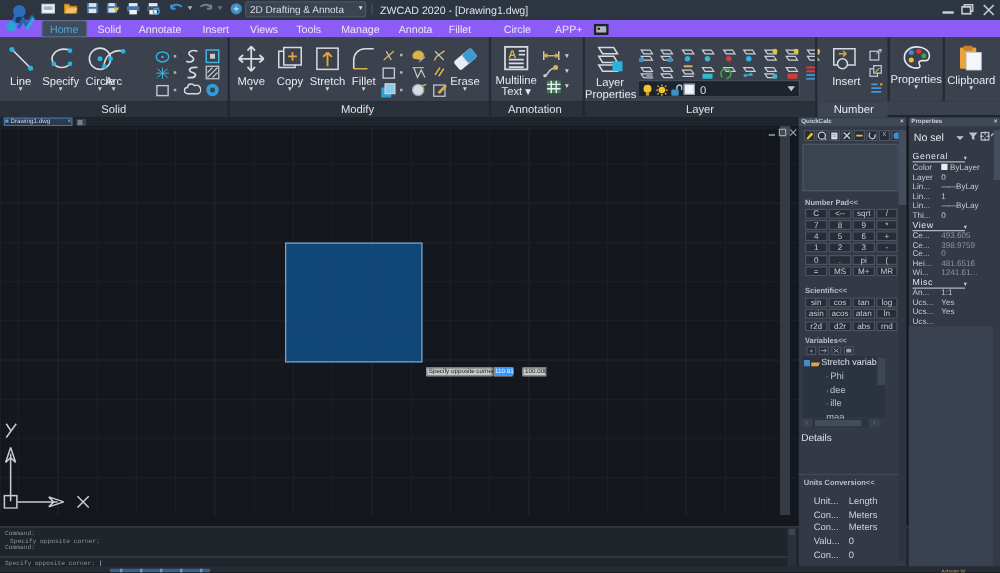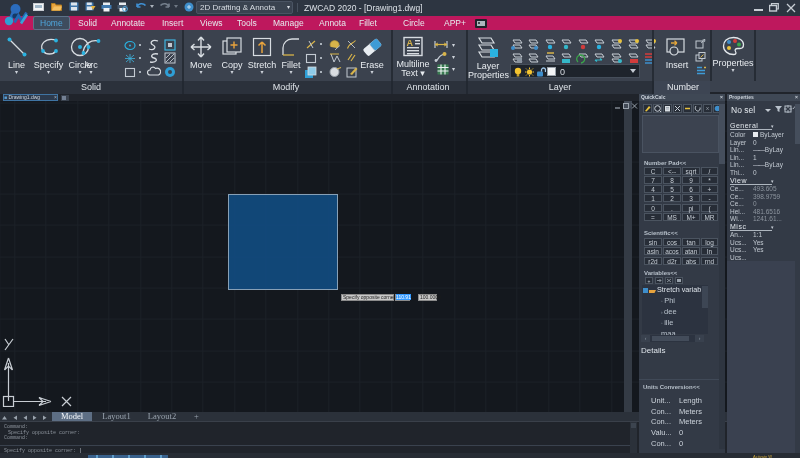--- a/index.html
+++ b/index.html
@@ -2,21 +2,21 @@
 <html><head>
 <meta charset="utf-8">
 <style>
 * { margin:0; padding:0; box-sizing:border-box; }
 html,body { width:800px; height:458px; overflow:hidden; background:#14181e; font-family:"Liberation Sans", sans-serif; }
 #app { position:relative; width:800px; height:458px; }
 .abs { position:absolute; }
 
 
 #titlebar { position:absolute; left:0; top:0; width:800px; height:16px; background:#2d3541; }
-#tabrow { position:absolute; left:0; top:16px; width:800px; height:14px; background:#be185d;text-decoration:underline; }
+#tabrow { position:absolute; left:0; top:16px; width:800px; height:14px; background:#8b5cf6;text-decoration:underline; }
 .tab { position:absolute; top:0; height:14px; line-height:14px; color:#e6eaee; font-size:8.5px; }
 .tab.active { background:#3e4c5e; border:1px solid #5d7288; border-radius:2px; color:#4fa6dc; top:0px; height:14px; line-height:12px; padding:0 6px; }
 #titletext { position:absolute; left:304px; top:3px; color:#dde2e8; font-size:8.5px; }
 #wsbox { position:absolute; left:196px; top:1px; width:97px; height:13px; background:#3a4350; border:1px solid #4a5463; border-radius:2px; color:#d8dde3; font-size:8px; line-height:11px; padding-left:3px; }
 
 
 #ribbon { position:absolute; left:0; top:30px; width:800px; height:51px; background:#3b424e; }
 #labelrow { position:absolute; left:0; top:81px; width:800px; height:13px; background:#2b313b; }
 .plabel { position:absolute; top:1px; width:100px; text-align:center; color:#dfe4e9; font-size:9px; }
 .psep { position:absolute; top:0; width:2px; height:64px; background:#262c35; }
@@ -459,20 +459,28 @@
       <svg width="23" height="20">
           <path d="M11.5 1.5 C5 1.5 1.5 5.5 1.5 10 C1.5 15 6 18.5 11.5 18.5 C14 18.5 14.5 17 13.5 15.5 C12.5 14 13.5 12.5 15.5 12.5 L18 12.5 C20 12.5 21.5 11 21.5 8.5 C21.5 4.5 17 1.5 11.5 1.5 Z" fill="none" stroke="#e2e7eb" stroke-width="1.3"></path>
           <circle cx="7" cy="6" r="2" fill="#3e8ecb"></circle>
           <circle cx="13" cy="5" r="2" fill="#d23c3c"></circle>
           <circle cx="17" cy="8.5" r="2" fill="#3aa64a"></circle>
           <circle cx="7" cy="12" r="2" fill="#e8c23d"></circle>
         </svg>
       <div class="lbl">Properties</div><div class="drop">▾</div>
     </div>
     <div class="psep" style="left:754px;height:51px"></div>
+    <div class="bigbtn" style="left:756px;top:6px;width:42px">
+      <svg width="20" height="21">
+          <rect x="1" y="2" width="13" height="17" rx="1" fill="#e8a33d"></rect>
+          <rect x="4" y="0.5" width="7" height="4" rx="1" fill="#c9812a"></rect>
+          <rect x="6" y="6" width="12" height="14" fill="#f4f6f8" stroke="#c8cdd3" stroke-width="0.7"></rect>
+        </svg>
+      <div class="lbl">Clipboard</div><div class="drop">▾</div>
+    </div>
   </div>
   <div id="labelrow">
     <div class="plabel" style="left:41px">Solid</div>
     <div class="plabel" style="left:236px">Modify</div>
     <div class="plabel" style="left:378px">Annotation</div>
     <div class="plabel" style="left:510px">Layer</div>
     <div class="abs" style="left:653px;top:0;width:60px;height:13px;background:#3d4553;text-align:center;color:#e6eaee;font-size:9px;padding-top:1px">Number</div>
     <div class="abs" style="left:182px;top:0;width:2px;height:13px;background:#222831"></div>
     <div class="abs" style="left:391px;top:0;width:2px;height:13px;background:#222831"></div>
     <div class="abs" style="left:466px;top:0;width:2px;height:13px;background:#222831"></div>
@@ -504,33 +512,20 @@
     <div class="abs" style="left:395px;top:193px;width:15px;height:7px;background:#f0f0f0;border:1px solid #8a8a8a;font-size:5px;line-height:5px"><span style="background:#3399ff;color:#fff">110.91</span></div>
     <div class="abs" style="left:418px;top:193px;width:19px;height:7px;background:#c8c8c8;border:1px solid #8a8a8a;color:#1c1c1c;font-size:5px;line-height:5px;padding-left:1px">100.0000</div>
     <div id="vscroll">
         <div style="position:absolute;left:0;top:0;width:8px;height:7px;background:#424a56"></div>
       </div>
     <svg class="abs" style="left:614px;top:1px" width="24" height="8">
         <path d="M1 6 H6" stroke="#9aa3ad" stroke-width="1.2"></path>
         <rect x="9.5" y="1.5" width="5" height="5" fill="none" stroke="#9aa3ad"></rect>
         <path d="M18 1.5 L23 6.5 M23 1.5 L18 6.5" stroke="#9aa3ad"></path>
       </svg>
-  </div>
-  <div id="layoutbar">
-    <svg class="abs" style="left:0px;top:2px" width="52" height="6" fill="#9aa3ad">
-      <path d="M2 5.5 L4.5 2 L7 5.5 Z"></path>
-      <path d="M17 1.5 L13.5 3.8 L17 6 Z"></path>
-        <path d="M27 1.5 L23.5 3.8 L27 6 Z"></path>
-      <path d="M33 1.5 L36.5 3.8 L33 6 Z"></path>
-        <path d="M43 1.5 L46.5 3.8 L43 6 Z"></path>
-    </svg>
-    <div class="ltab active" style="left:52px;width:40px">Model</div>
-    <div class="ltab" style="left:95px;width:43px">Layout1</div>
-    <div class="ltab" style="left:140px;width:44px">Layout2</div>
-    <div class="ltab" style="left:189px;width:15px">+</div>
   </div>
   <div id="cmd">
     <div style="padding-top:3px">
       <div class="line">Command:</div>
       <div class="line" style="padding-left:8px">Specify opposite corner:</div>
       <div class="line">Command:</div>
     </div>
     <div class="abs" style="left:0;top:23px;width:637px;height:1px;background:#3a424e"></div>
     <div class="line abs" style="left:0;top:27px">Specify opposite corner: <span style="color:#c8ced5">|</span></div>
     <div class="abs" style="left:630px;top:0;width:7px;height:32px;background:#2b313a"></div>

